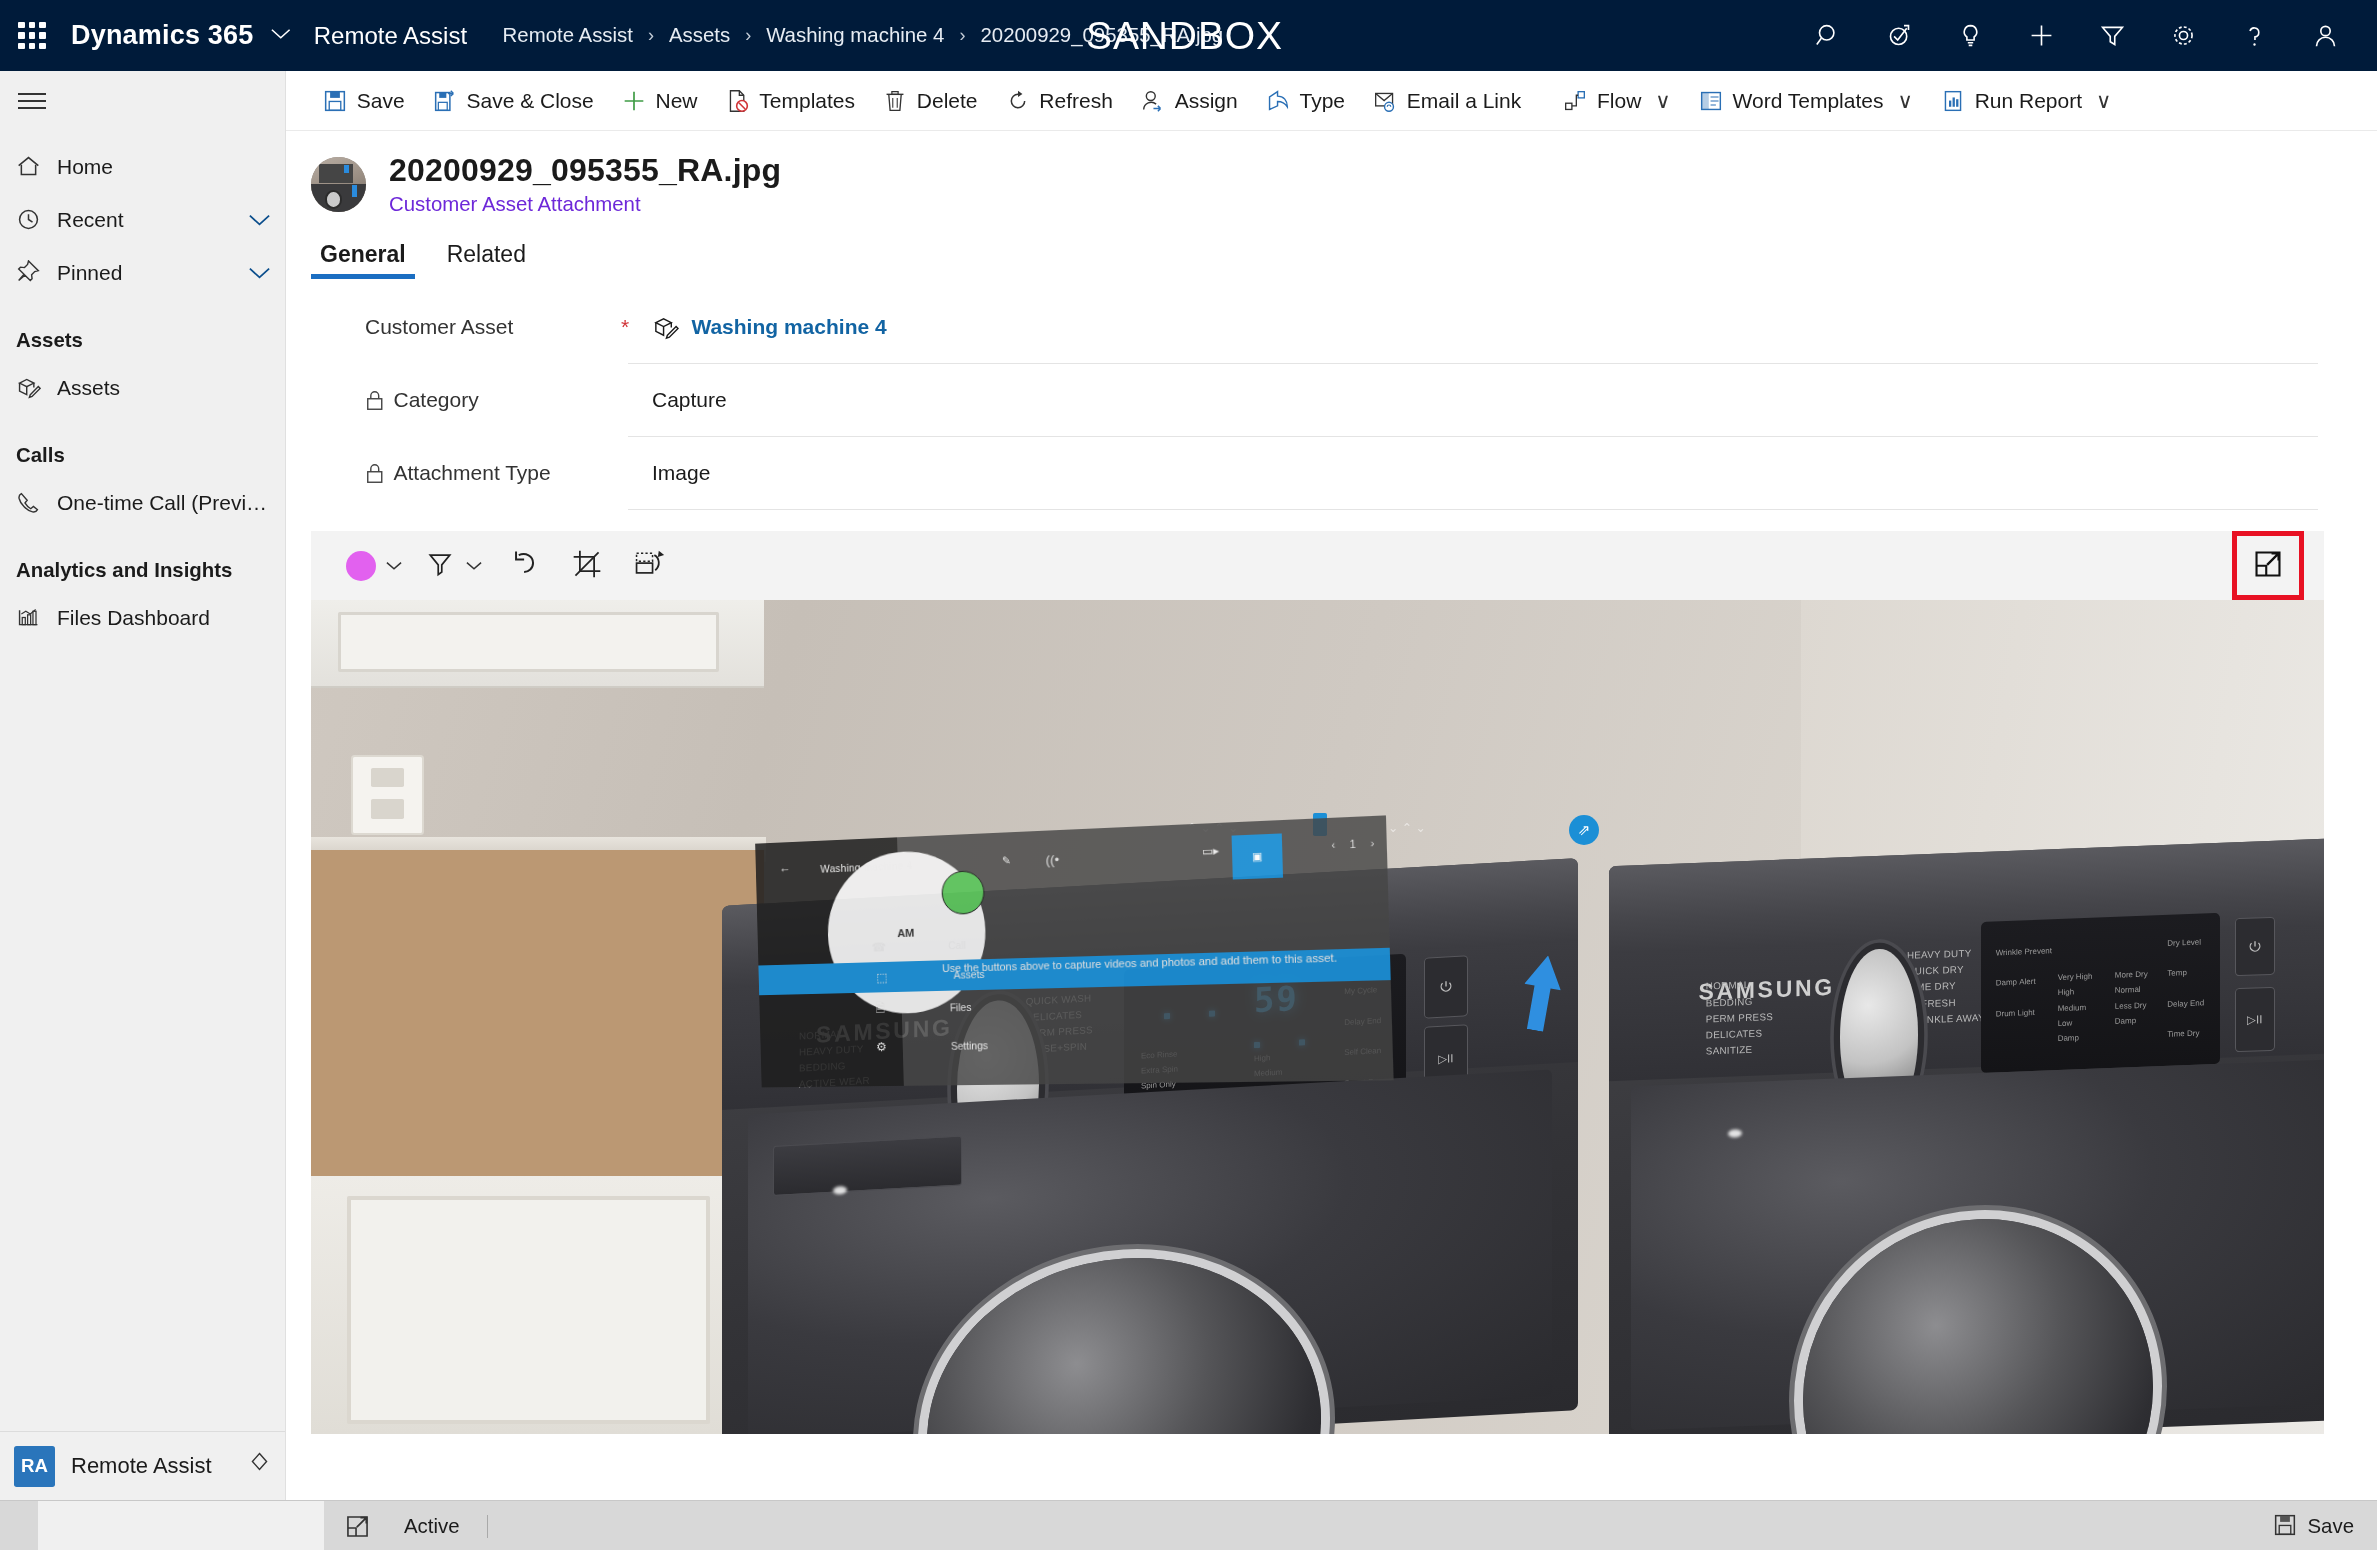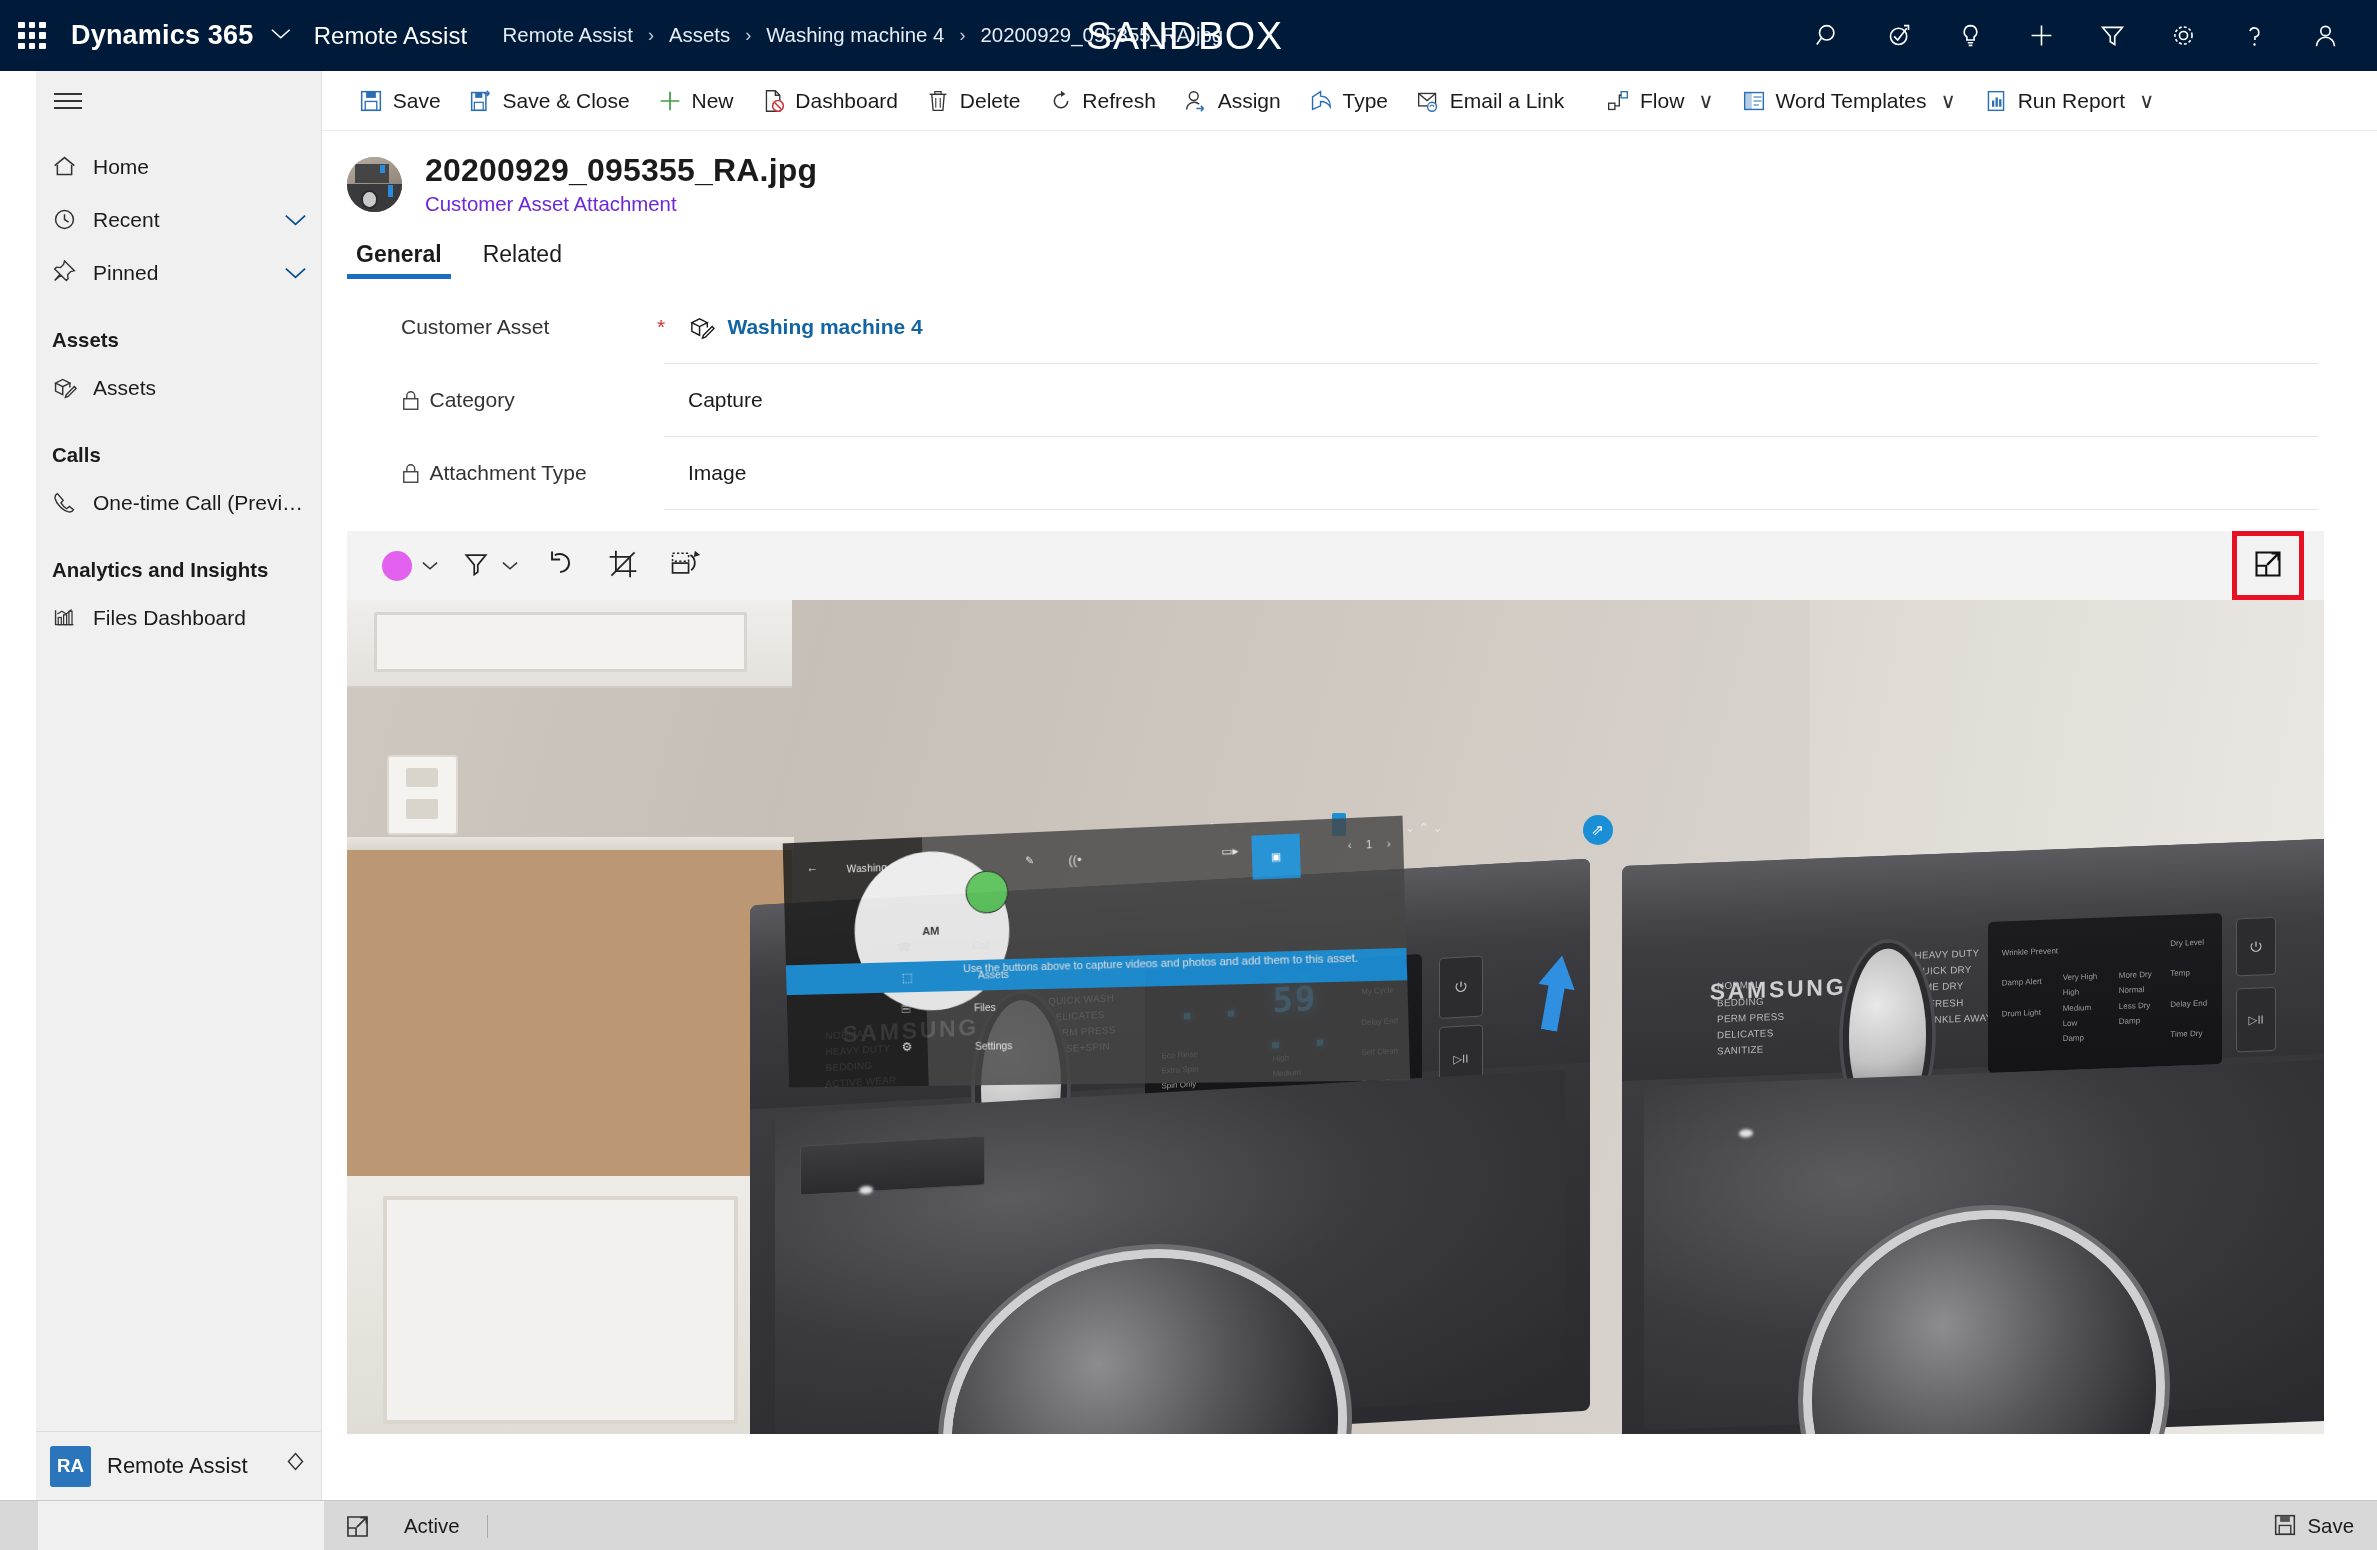--- a/index.html
+++ b/index.html
@@ -40,21 +40,21 @@
     width: 71px; height: 71px; display: flex; align-items: center; justify-content: center;
     cursor: pointer;
   }
 
   
   .bodyrow { display: flex; flex: 1; min-height: 0; }
 
   
   .sidebar {
     width: 286px; background: #f0f0f0; flex: none;
-    display: flex; flex-direction: column; border-right: 0.9px solid #e0e0e0; margin-left: 36px;
+    display: flex; flex-direction: column; border-right: 0.9px solid #e0e0e0;
   }
   .hamburger {
     height: 60px; display: flex; align-items: center; padding-left: 18px; cursor: pointer;
   }
   .ham-lines { width: 28px; }
   .ham-lines span { display: block; height: 1.8px; background: #333; margin: 5.3px 0; }
   .nav-scroll { flex: 1; overflow: hidden; padding-top: 9px; }
   .navitem {
     display: flex; align-items: center; height: 53px; padding: 0 14px 0 16px; cursor: pointer;
     color: #1b1b1b; font-size: 21px; position: relative;
@@ -546,21 +546,21 @@
         </div>
         <div class="cmd">
           <span class="ci">
             <svg width="24" height="24" viewBox="0 0 27 27">
                 <path d="M5 2h10l5 5v18H5z" stroke="#333" stroke-width="1.5" fill="none"></path>
                 <path d="M15 2v5h5" stroke="#333" stroke-width="1.5" fill="none"></path>
                 <circle cx="18" cy="19" r="6" stroke="#d13438" stroke-width="1.8" fill="#fff"></circle>
                 <path d="M14.5 15.5l7 7" stroke="#d13438" stroke-width="1.8"></path>
               </svg>
           </span>
-          <span>Dashboard</span>
+          <span>Templates</span>
         </div>
         <div class="cmd">
           <span class="ci">
             <svg width="24" height="24" viewBox="0 0 27 27">
                 <path d="M4 6h19" stroke="#333" stroke-width="1.6"></path>
                 <path d="M10 3h7v3h-7z" stroke="#333" stroke-width="1.4" fill="none"></path>
                 <path d="M6.5 6l1.5 18h11l1.5-18" stroke="#333" stroke-width="1.5" fill="none"></path>
                 <path d="M11 10v11M16 10v11" stroke="#333" stroke-width="1.2"></path>
               </svg>
           </span>

